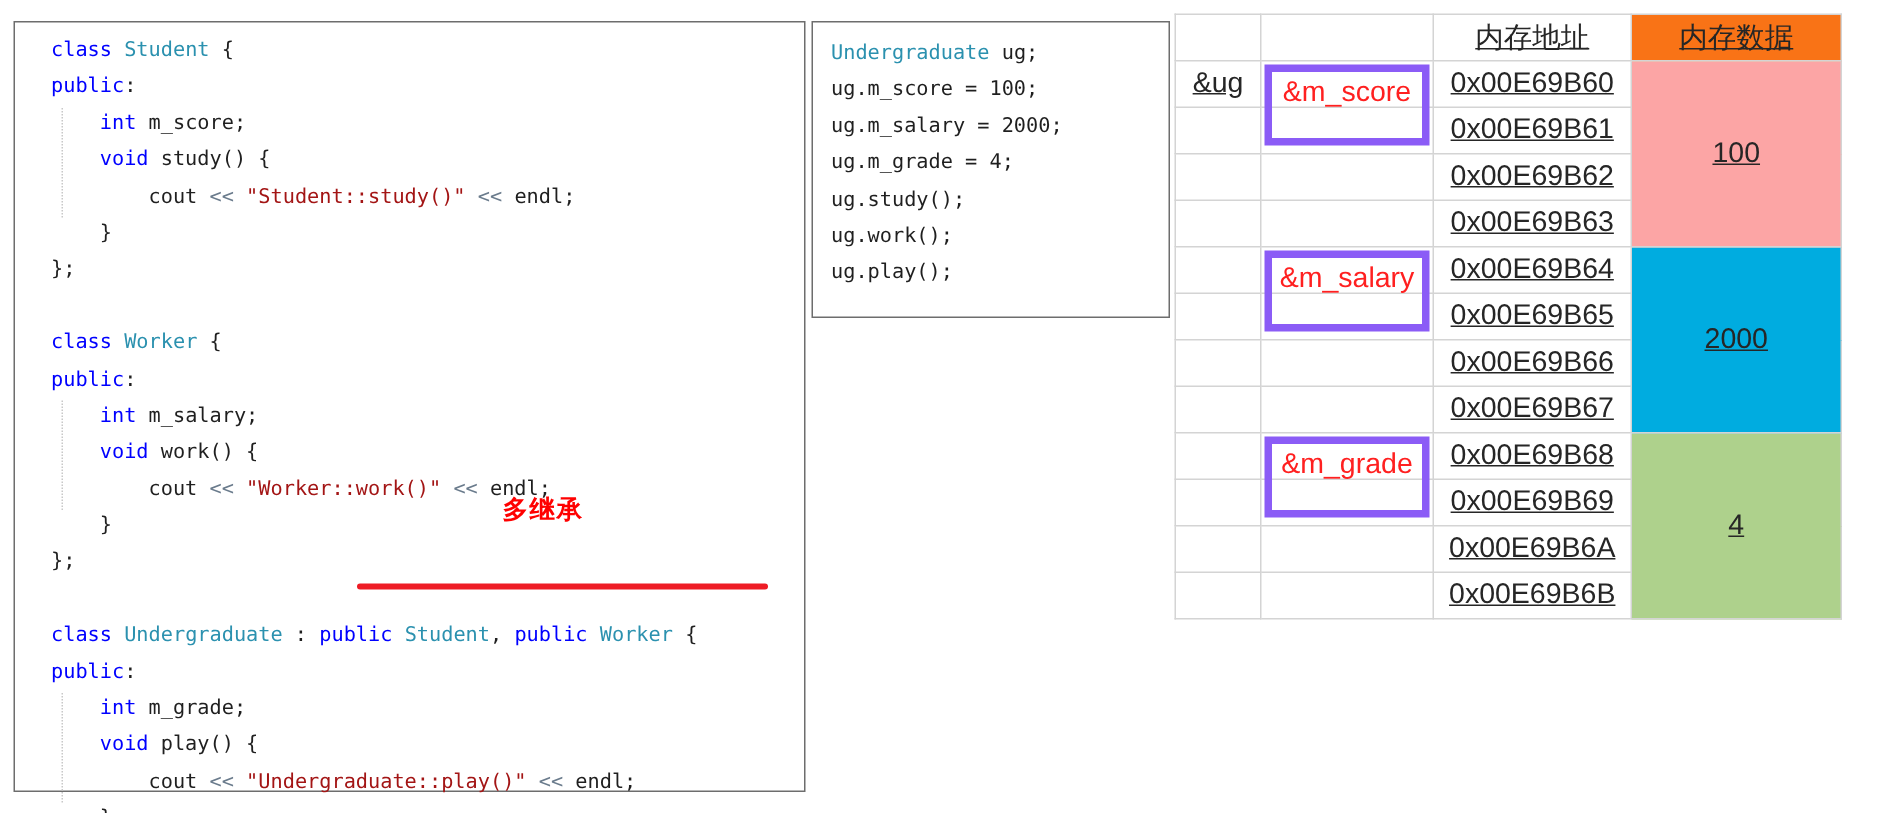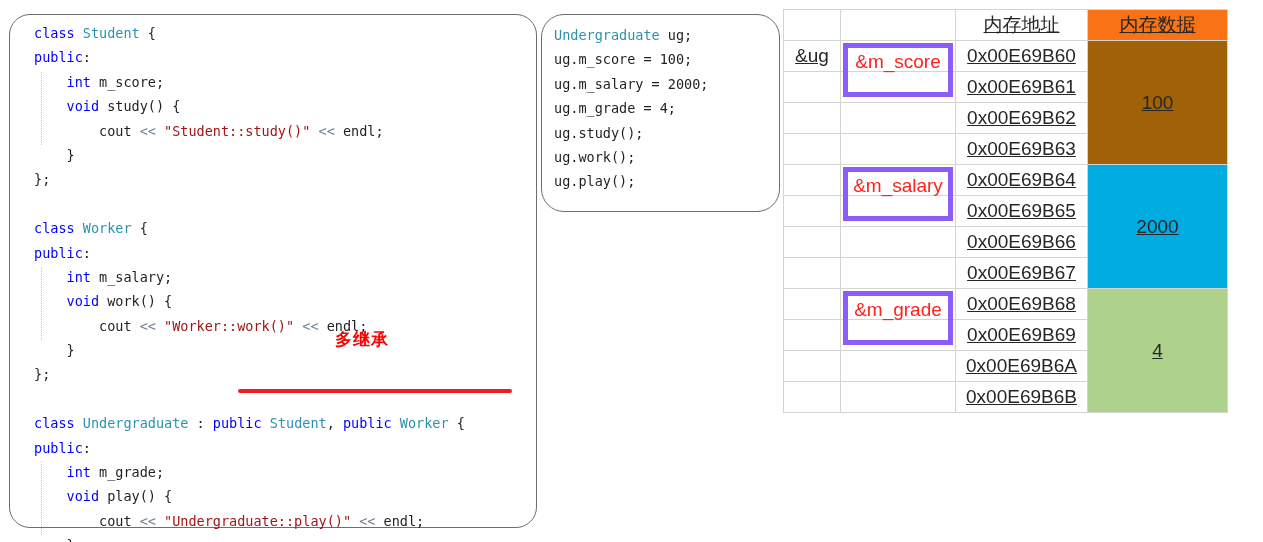--- a/index.html
+++ b/index.html
@@ -11,22 +11,22 @@
     position:absolute;
     background:#ffffff;
     border:1px solid #6d6d6d;
     box-sizing:border-box;
     font-family:"DejaVu Sans Mono","Liberation Mono",monospace;
     font-size:13.5px;
     line-height:24.4px;
     color:#1f1f1f;
     white-space:pre;
   }
-  #left-code{left:9px;top:14px;width:528px;height:514px;padding:6px 0 0 0;border-radius:21px;}
-  #main-code{left:541px;top:14px;width:239px;height:198px;padding:8px 0 0 12px;border-radius:23px;}
+  #left-code{left:9px;top:14px;width:528px;height:514px;padding:6px 0 0 0;}
+  #main-code{left:541px;top:14px;width:239px;height:198px;padding:8px 0 0 12px;}
 
   .cls-block{position:relative;padding-left:24px;}
   .cls-block + .cls-block{margin-top:24.4px;}
 
   .ln{position:relative;height:24.4px;padding-left:0;}
 
   
   .kw{color:#0000ff;}
   .typ{color:#2b91af;}
   .str{color:#a31515;}
@@ -87,21 +87,21 @@
     display:flex;align-items:flex-start;justify-content:center;
     color:#ff2020;font-size:19px;line-height:26px;
     padding-top:1px;
     pointer-events:none;
   }
 
   td.addr{color:#2b2b2b;font-size:19px;}
   td.addr.hot{color:#ff2020;}
 
   td.data{font-size:19px;color:#1b1b1b;}
-  td.data.yellow{background:#a16207;}
+  td.data.yellow{background:#fca5a5;}
   td.data.cyan{background:#00ace0;}
   td.data.green{background:#aed18c;}
   th.hdr.datahdr{background:#f97316;}
 </style>
 </head>
 <body>
 
 <div class="code-panel" id="left-code"><div class="cls-block"><span class="ibar" style="top: 50.8px;"></span><div class="ln"><span class="kw">class </span><span class="typ">Student</span><span class="pl"> {</span></div><div class="ln"><span class="kw">public</span><span class="pl">:</span></div><div class="ln"><span class="pl">    </span><span class="kw">int</span><span class="pl"> m_score;</span></div><div class="ln"><span class="pl">    </span><span class="kw">void</span><span class="pl"> study() {</span></div><div class="ln"><span class="pl">        cout </span><span class="op">&lt;&lt;</span><span class="pl"> </span><span class="str">"Student::study()"</span><span class="pl"> </span><span class="op">&lt;&lt;</span><span class="pl"> endl;</span></div><div class="ln"><span class="pl">    }</span></div><div class="ln"><span class="pl">};</span></div></div><div class="cls-block"><span class="ibar" style="top: 50.8px;"></span><div class="ln"><span class="kw">class </span><span class="typ">Worker</span><span class="pl"> {</span></div><div class="ln"><span class="kw">public</span><span class="pl">:</span></div><div class="ln"><span class="pl">    </span><span class="kw">int</span><span class="pl"> m_salary;</span></div><div class="ln"><span class="pl">    </span><span class="kw">void</span><span class="pl"> work() {</span></div><div class="ln"><span class="pl">        cout </span><span class="op">&lt;&lt;</span><span class="pl"> </span><span class="str">"Worker::work()"</span><span class="pl"> </span><span class="op">&lt;&lt;</span><span class="pl"> endl;</span></div><div class="ln"><span class="pl">    }</span></div><div class="ln"><span class="pl">};</span></div></div><div class="cls-block"><span class="ibar" style="top: 50.8px;"></span><div class="ln"><span class="kw">class </span><span class="typ">Undergraduate</span><span class="pl"> : </span><span class="kw">public</span><span class="pl"> </span><span class="typ">Student</span><span class="pl">, </span><span class="kw">public</span><span class="pl"> </span><span class="typ">Worker</span><span class="pl"> {</span></div><div class="ln"><span class="kw">public</span><span class="pl">:</span></div><div class="ln"><span class="pl">    </span><span class="kw">int</span><span class="pl"> m_grade;</span></div><div class="ln"><span class="pl">    </span><span class="kw">void</span><span class="pl"> play() {</span></div><div class="ln"><span class="pl">        cout </span><span class="op">&lt;&lt;</span><span class="pl"> </span><span class="str">"Undergraduate::play()"</span><span class="pl"> </span><span class="op">&lt;&lt;</span><span class="pl"> endl;</span></div><div class="ln"><span class="pl">    }</span></div></div></div>
 
 <div id="multi-inherit-label">多继承</div>

